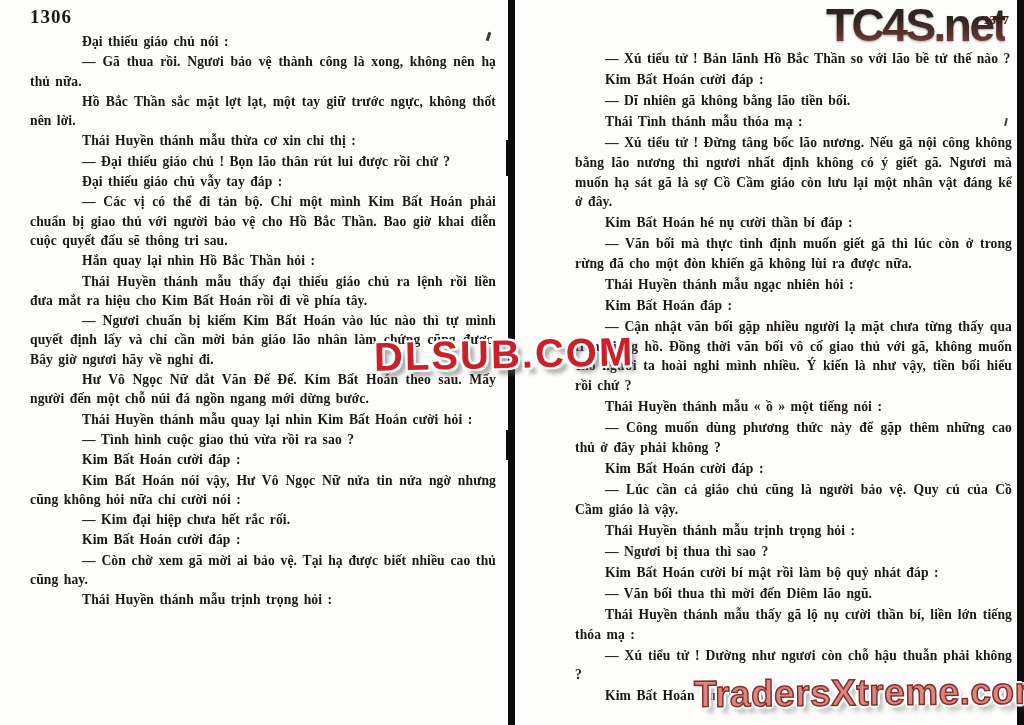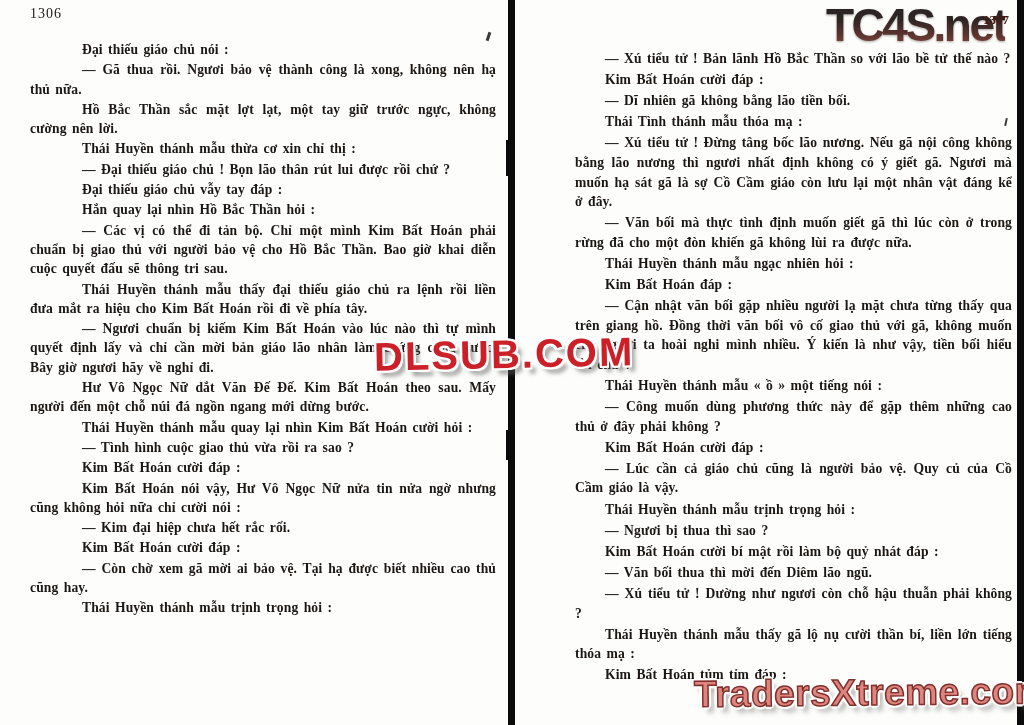--- a/index.html
+++ b/index.html
@@ -11,34 +11,34 @@
     color:#1b1713;
     overflow:hidden;
   }
   
   .gutter-line{position:absolute;left:508px;top:0;width:7px;height:725px;background:#0b0b0b;z-index:5;}
   .gutter-line:before{content:"";position:absolute;left:-2px;top:140px;width:2px;height:36px;background:#0b0b0b;}
   .gutter-line:after{content:"";position:absolute;left:-2px;top:430px;width:2px;height:30px;background:#0b0b0b;}
   .edge-bar{position:absolute;left:1017px;top:0;width:7px;height:725px;background:#0b0b0b;z-index:5;}
 
   
-  .pageno-left{position:absolute;left:30px;top:6px;font-size:14px;font-weight:normal;letter-spacing:1px;z-index:6;}
+  .pageno-left{position:absolute;left:30px;top:6px;font-size:19px;font-weight:bold;letter-spacing:1px;z-index:6;}
   .pageno-right{position:absolute;left:983px;top:12px;font-size:13px;font-weight:bold;color:#4a1b15;z-index:30;}
 
   
   .col{position:absolute;z-index:4;}
   .col p{
     margin:0 0 1px 0;
     text-align:justify;
     font-size:13.6px;
     font-weight:600;
     letter-spacing:0.1px;
     word-spacing:0.14em;
   }
-  .col-left{left:30px;top:40px;width:466px;}
+  .col-left{left:30px;top:32px;width:466px;}
   .col-left p{line-height:19.3px;text-indent:52px;}
   .col-right{left:575px;top:49px;width:437px;}
   .col-right p{line-height:19.6px;margin-bottom:1.5px;text-indent:30px;}
 
   
   .wm{position:absolute;z-index:20;white-space:nowrap;font-family:"Liberation Sans", sans-serif;font-weight:bold;}
   .wm-tc4s{
     left:826px;top:-2px;
     font-size:46px;letter-spacing:-2.5px;
     background:linear-gradient(180deg,#262322 8%,#2e2523 40%,#5c332e 68%,#7d443c 88%,#8a4a40 100%);
@@ -75,59 +75,60 @@
 </style>
 </head>
 <body>
 
 <div class="spread">
 
   <div class="pageno-left">1306</div>
   <div class="col col-left">
       <p>Đại thiếu giáo chủ nói :</p>
       <p>— Gã thua rồi. Ngươi bảo vệ thành công là xong, không nên hạ thủ nữa.</p>
-      <p>Hồ Bắc Thần sắc mặt lợt lạt, một tay giữ trước ngực, không cường nên lời.</p>
+      <p>Hồ Bắc Thần sắc mặt lợt lạt, một tay giữ trước ngực, không thốt nên lời.</p>
       <p>Thái Huyền thánh mẫu thừa cơ xin chỉ thị :</p>
       <p>— Đại thiếu giáo chủ ! Bọn lão thân rút lui được rồi chứ ?</p>
       <p>Đại thiếu giáo chủ vẫy tay đáp :</p>
+      <p>— Các vị có thể đi tản bộ. Chỉ một mình Kim Bất Hoán phải chuẩn bị giao thủ với người bảo vệ cho Hồ Bắc Thần. Bao giờ khai diễn cuộc quyết đấu sẽ thông tri sau.</p>
       <p>Hắn quay lại nhìn Hồ Bắc Thần hỏi :</p>
-      <p>— Các vị có thể đi tản bộ. Chỉ một mình Kim Bất Hoán phải chuẩn bị giao thủ với người bảo vệ cho Hồ Bắc Thần. Bao giờ khai diễn cuộc quyết đấu sẽ thông tri sau.</p>
       <p>Thái Huyền thánh mẫu thấy đại thiếu giáo chủ ra lệnh rồi liền đưa mắt ra hiệu cho Kim Bất Hoán rồi đi về phía tây.</p>
       <p>— Ngươi chuẩn bị kiếm Kim Bất Hoán vào lúc nào thì tự mình quyết định lấy và chỉ cần mời bản giáo lão nhân làm chứng cũng được. Bây giờ ngươi hãy về nghỉ đi.</p>
       <p>Hư Vô Ngọc Nữ dắt Văn Đế Đế. Kim Bất Hoán theo sau. Mấy người đến một chỗ núi đá ngồn ngang mới dừng bước.</p>
       <p>Thái Huyền thánh mẫu quay lại nhìn Kim Bất Hoán cười hỏi :</p>
       <p>— Tình hình cuộc giao thủ vừa rồi ra sao ?</p>
       <p>Kim Bất Hoán cười đáp :</p>
       <p>Kim Bất Hoán nói vậy, Hư Vô Ngọc Nữ nửa tin nửa ngờ nhưng cũng không hỏi nữa chỉ cười nói :</p>
       <p>— Kim đại hiệp chưa hết rắc rối.</p>
       <p>Kim Bất Hoán cười đáp :</p>
       <p>— Còn chờ xem gã mời ai bảo vệ. Tại hạ được biết nhiều cao thủ cũng hay.</p>
       <p>Thái Huyền thánh mẫu trịnh trọng hỏi :</p>
     </div>
 
   <div class="col col-right">
       <p>— Xú tiểu tử ! Bản lãnh Hồ Bắc Thần so với lão bề tử thế nào ?</p>
       <p>Kim Bất Hoán cười đáp :</p>
       <p>— Dĩ nhiên gã không bằng lão tiền bối.</p>
       <p>Thái Tình thánh mẫu thóa mạ :</p>
       <p>— Xú tiểu tử ! Đừng tâng bốc lão nương. Nếu gã nội công không bằng lão nương thì ngươi nhất định không có ý giết gã. Ngươi mà muốn hạ sát gã là sợ Cồ Cầm giáo còn lưu lại một nhân vật đáng kể ở đây.</p>
+      <p>Kim Bất Hoán hé nụ cười thần bí đáp :</p>
       <p>— Vãn bối mà thực tình định muốn giết gã thì lúc còn ở trong rừng đã cho một đòn khiến gã không lùi ra được nữa.</p>
       <p>Thái Huyền thánh mẫu ngạc nhiên hỏi :</p>
       <p>Kim Bất Hoán đáp :</p>
       <p>— Cận nhật vãn bối gặp nhiều người lạ mặt chưa từng thấy qua trên giang hồ. Đồng thời vãn bối vô cố giao thủ với gã, không muốn cho người ta hoài nghi mình nhiều. Ý kiến là như vậy, tiền bối hiểu rồi chứ ?</p>
       <p>Thái Huyền thánh mẫu « ồ » một tiếng nói :</p>
       <p>— Công muốn dùng phương thức này để gặp thêm những cao thủ ở đây phải không ?</p>
       <p>Kim Bất Hoán cười đáp :</p>
       <p>— Lúc cần cả giáo chủ cũng là người bảo vệ. Quy củ của Cồ Cầm giáo là vậy.</p>
       <p>Thái Huyền thánh mẫu trịnh trọng hỏi :</p>
       <p>— Ngươi bị thua thì sao ?</p>
       <p>Kim Bất Hoán cười bí mật rồi làm bộ quỷ nhát đáp :</p>
       <p>— Vãn bối thua thì mời đến Diêm lão ngũ.</p>
+      <p>Thái Huyền thánh mẫu thấy gã lộ nụ cười thần bí, liền lớn tiếng thóa mạ :</p>
       <p>— Xú tiểu tử ! Dường như ngươi còn chỗ hậu thuẫn phải không ?</p>
-      <p>Thái Huyền thánh mẫu thấy gã lộ nụ cười thần bí, liền lớn tiếng thóa mạ :</p>
       <p>Kim Bất Hoán tủm tỉm đáp :</p>
     </div>
 
   <div class="gutter-line"></div>
   <div class="edge-bar"></div>
   <div class="speck speck-1"></div>
   <div class="speck speck-2"></div>
 
   <div class="wm wm-tc4s">TC4S.net</div>
   <div class="wm wm-dlsub">DLSUB.COM</div>

